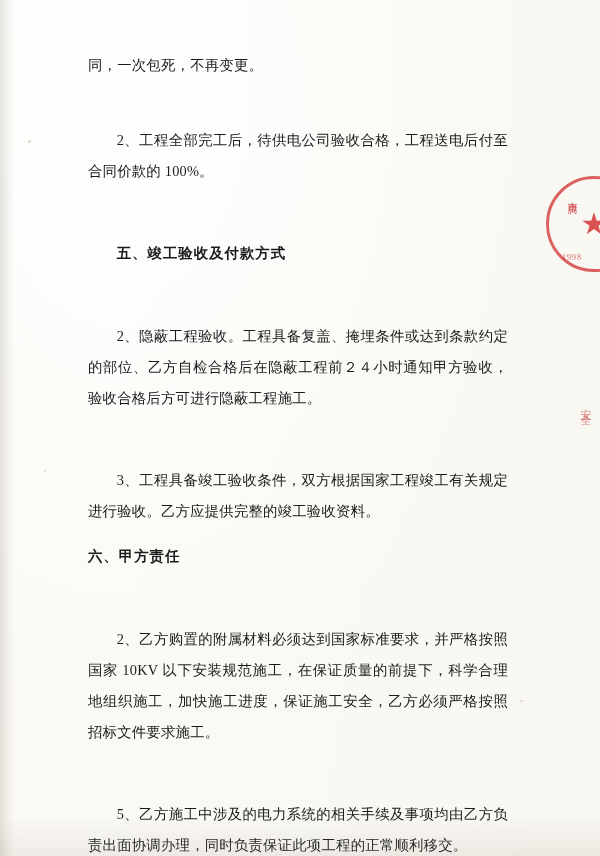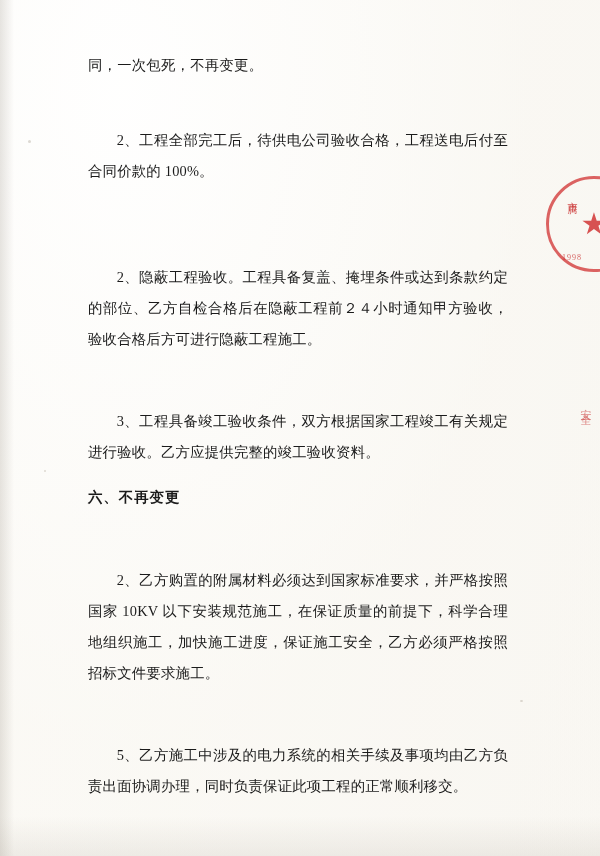--- a/index.html
+++ b/index.html
@@ -154,26 +154,27 @@
 
 <div class="page">
   <div class="paper-tint"></div>
 
   <div class="content">
     <p class="para">同，一次包死，不再变更。</p>
     <p class="para indent">2、工程全部完工后，待供电公司验收合格，工程送电后付至合同价款的 100%。</p>
 
     <div class="gap-lg"></div>
 
+    <p class="heading">五、竣工验收及付款方式</p>
     <div class="gap-sm"></div>
     <p class="para indent">2、隐蔽工程验收。工程具备复盖、掩埋条件或达到条款约定的部位、乙方自检合格后在隐蔽工程前２４小时通知甲方验收，验收合格后方可进行隐蔽工程施工。</p>
     <div class="gap-sm"></div>
     <p class="para indent">3、工程具备竣工验收条件，双方根据国家工程竣工有关规定进行验收。乙方应提供完整的竣工验收资料。</p>
 
-    <p class="heading tight" style="text-indent:0;">六、不再变更</p>
+    <p class="heading tight" style="text-indent:0;">六、甲方责任</p>
     <div class="gap-sm"></div>
     <p class="para indent">2、乙方购置的附属材料必须达到国家标准要求，并严格按照国家 10KV 以下安装规范施工，在保证质量的前提下，科学合理地组织施工，加快施工进度，保证施工安全，乙方必须严格按照招标文件要求施工。</p>
     <div class="gap-sm"></div>
     <p class="para indent">5、乙方施工中涉及的电力系统的相关手续及事项均由乙方负责出面协调办理，同时负责保证此项工程的正常顺利移交。</p>
   </div>
 
   <div class="seal" id="seal-main">
     <div class="seal-ring"></div>
     <div class="seal-star">★</div>
     <div class="seal-text">市腾</div>

